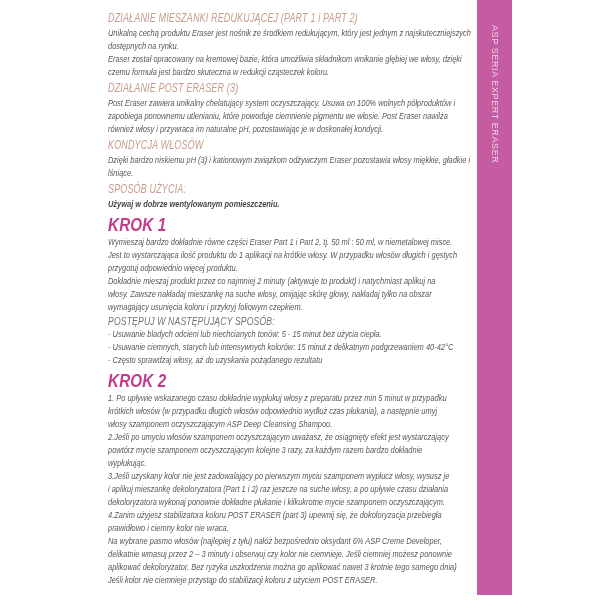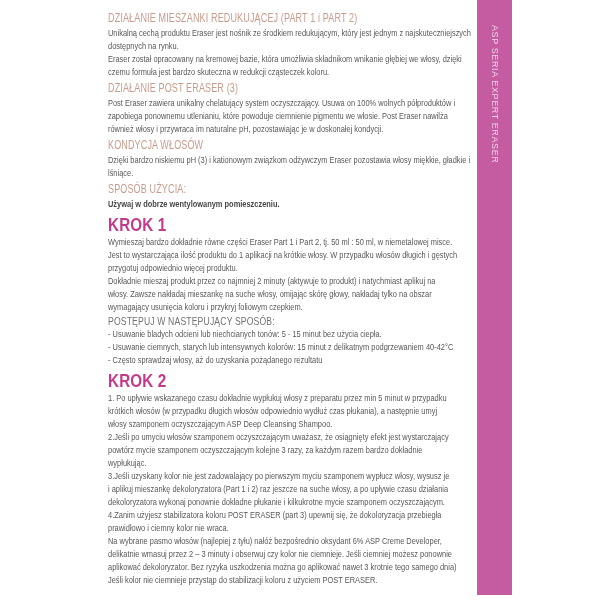--- a/index.html
+++ b/index.html
@@ -1,20 +1,20 @@
 <!DOCTYPE html>
 <html><head>
 <meta charset="utf-8">
 <style>
   html,body { margin:0; padding:0; background:#ffffff; }
   .page {
     position:relative; width:600px; height:600px; background:#ffffff;
     overflow:hidden; font-family:"Liberation Sans","DejaVu Sans",sans-serif;
   }
-  .content { position:absolute; left:108px; top:12px; width:364px; }
+  .content { position:absolute; left:108px; top:12px; width:364px;font-style:italic; }
   
   .sq80 { transform:scaleX(0.8);  transform-origin:0 0; width:125%; }
   .sq75 { transform:scaleX(0.75); transform-origin:0 0; width:133%; }
   .h-rose {
     color:#c89c8d; font-size:12px; line-height:13px; font-weight:400;
     letter-spacing:0.2px; margin:3px 0 2px; white-space:pre-line;
   }
   .content > .h-rose:first-child { margin-top:0; }
   .body {
     color:#58585b; font-size:9.3px; line-height:13px; margin:0;

